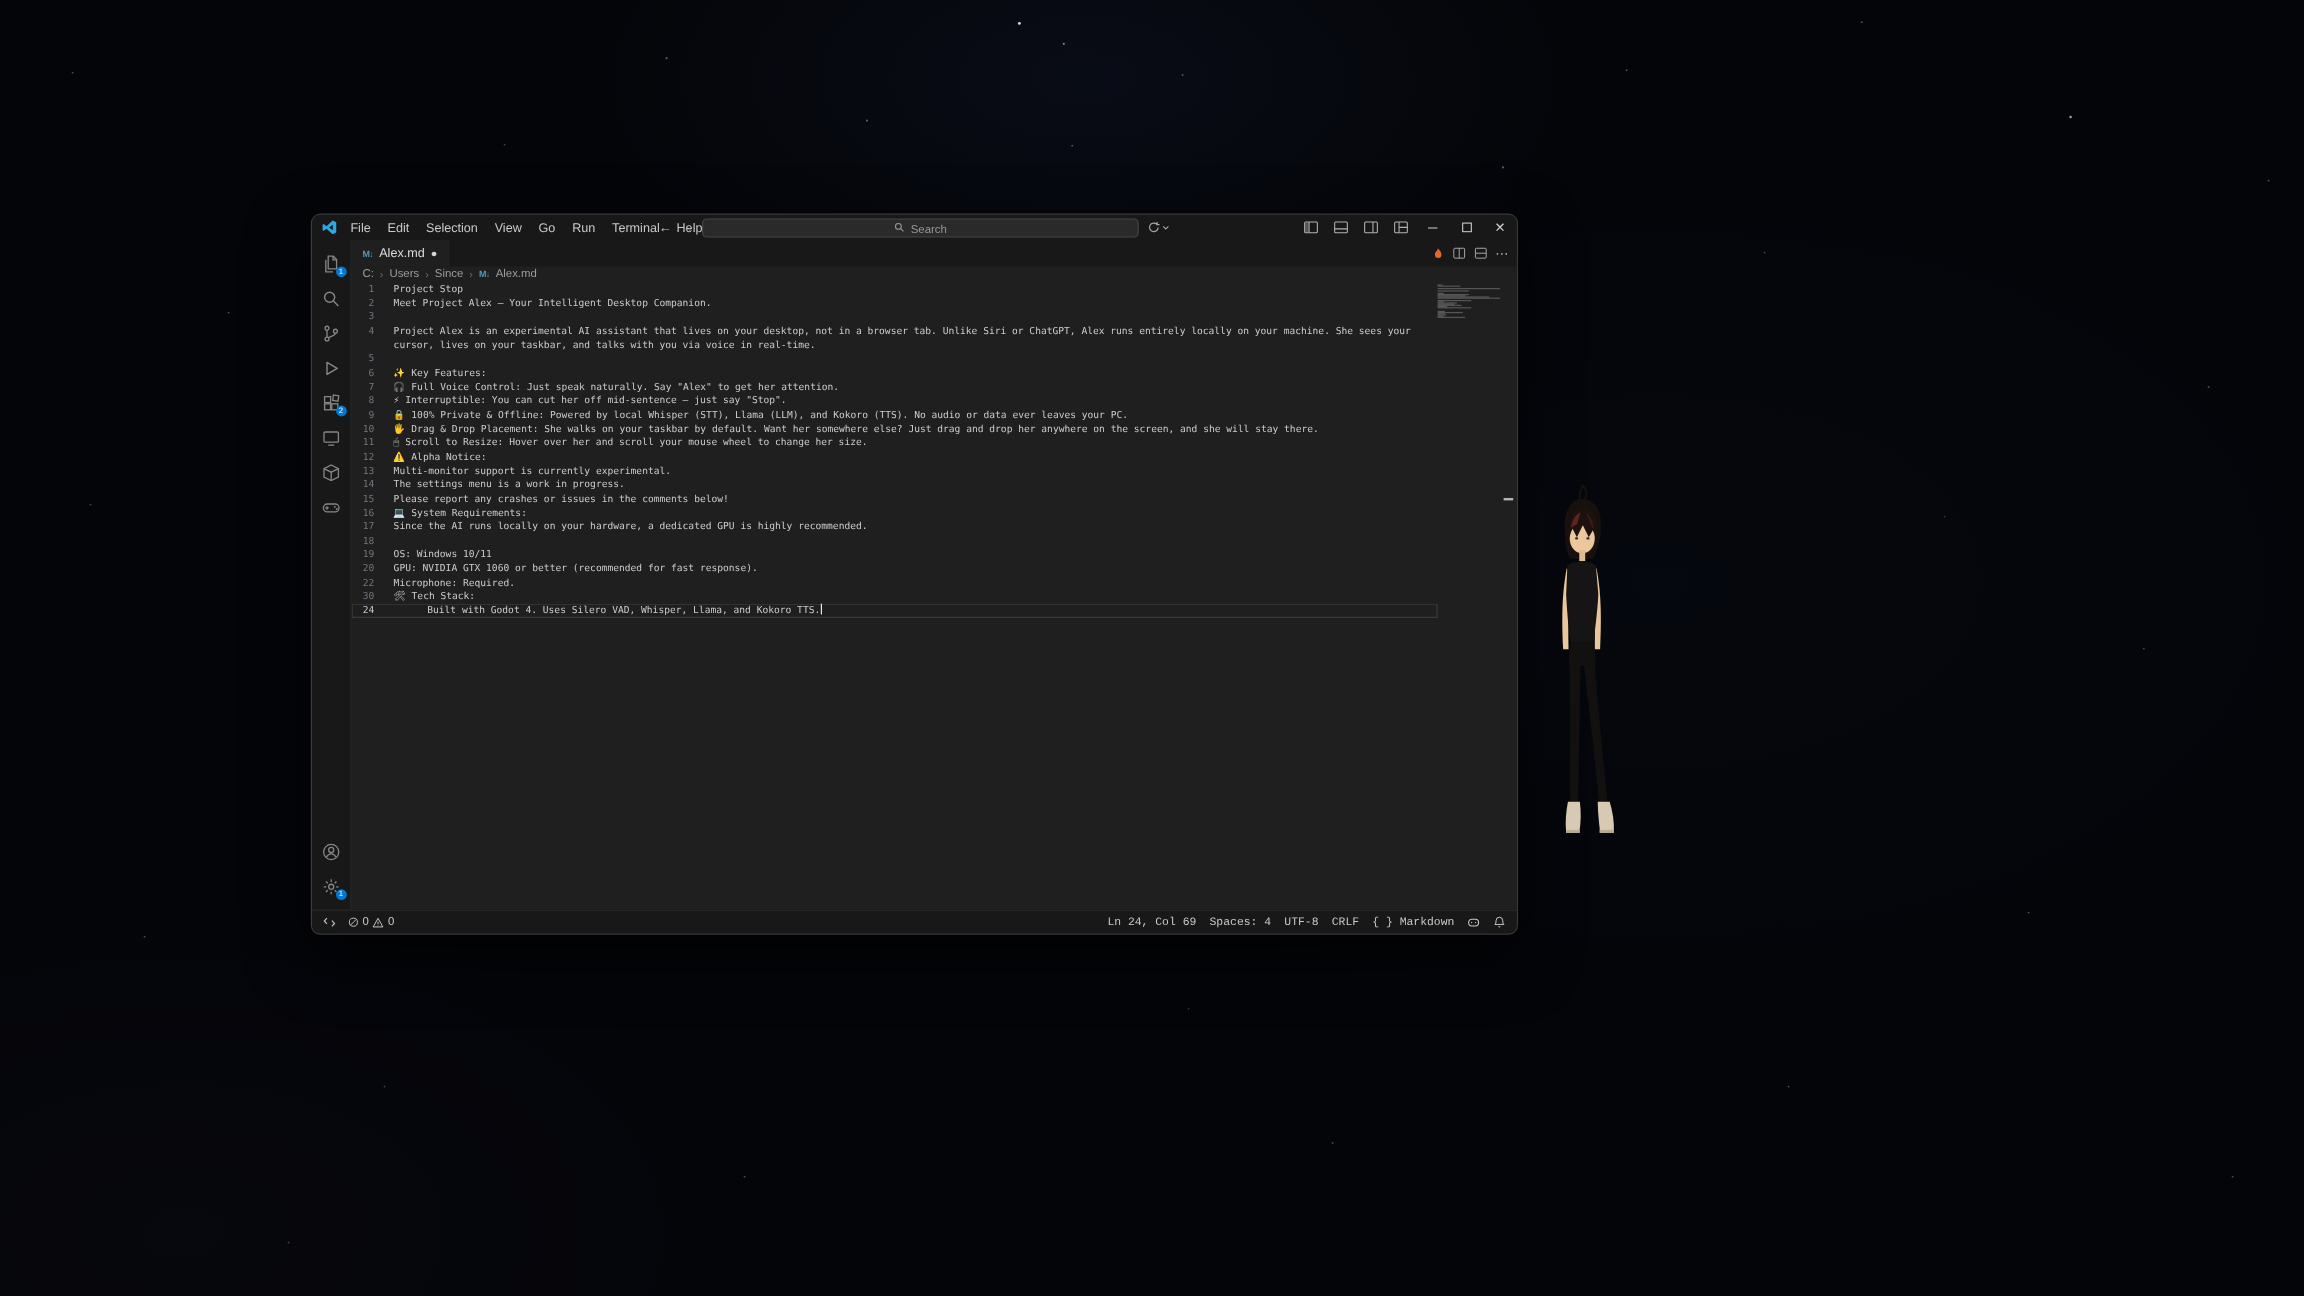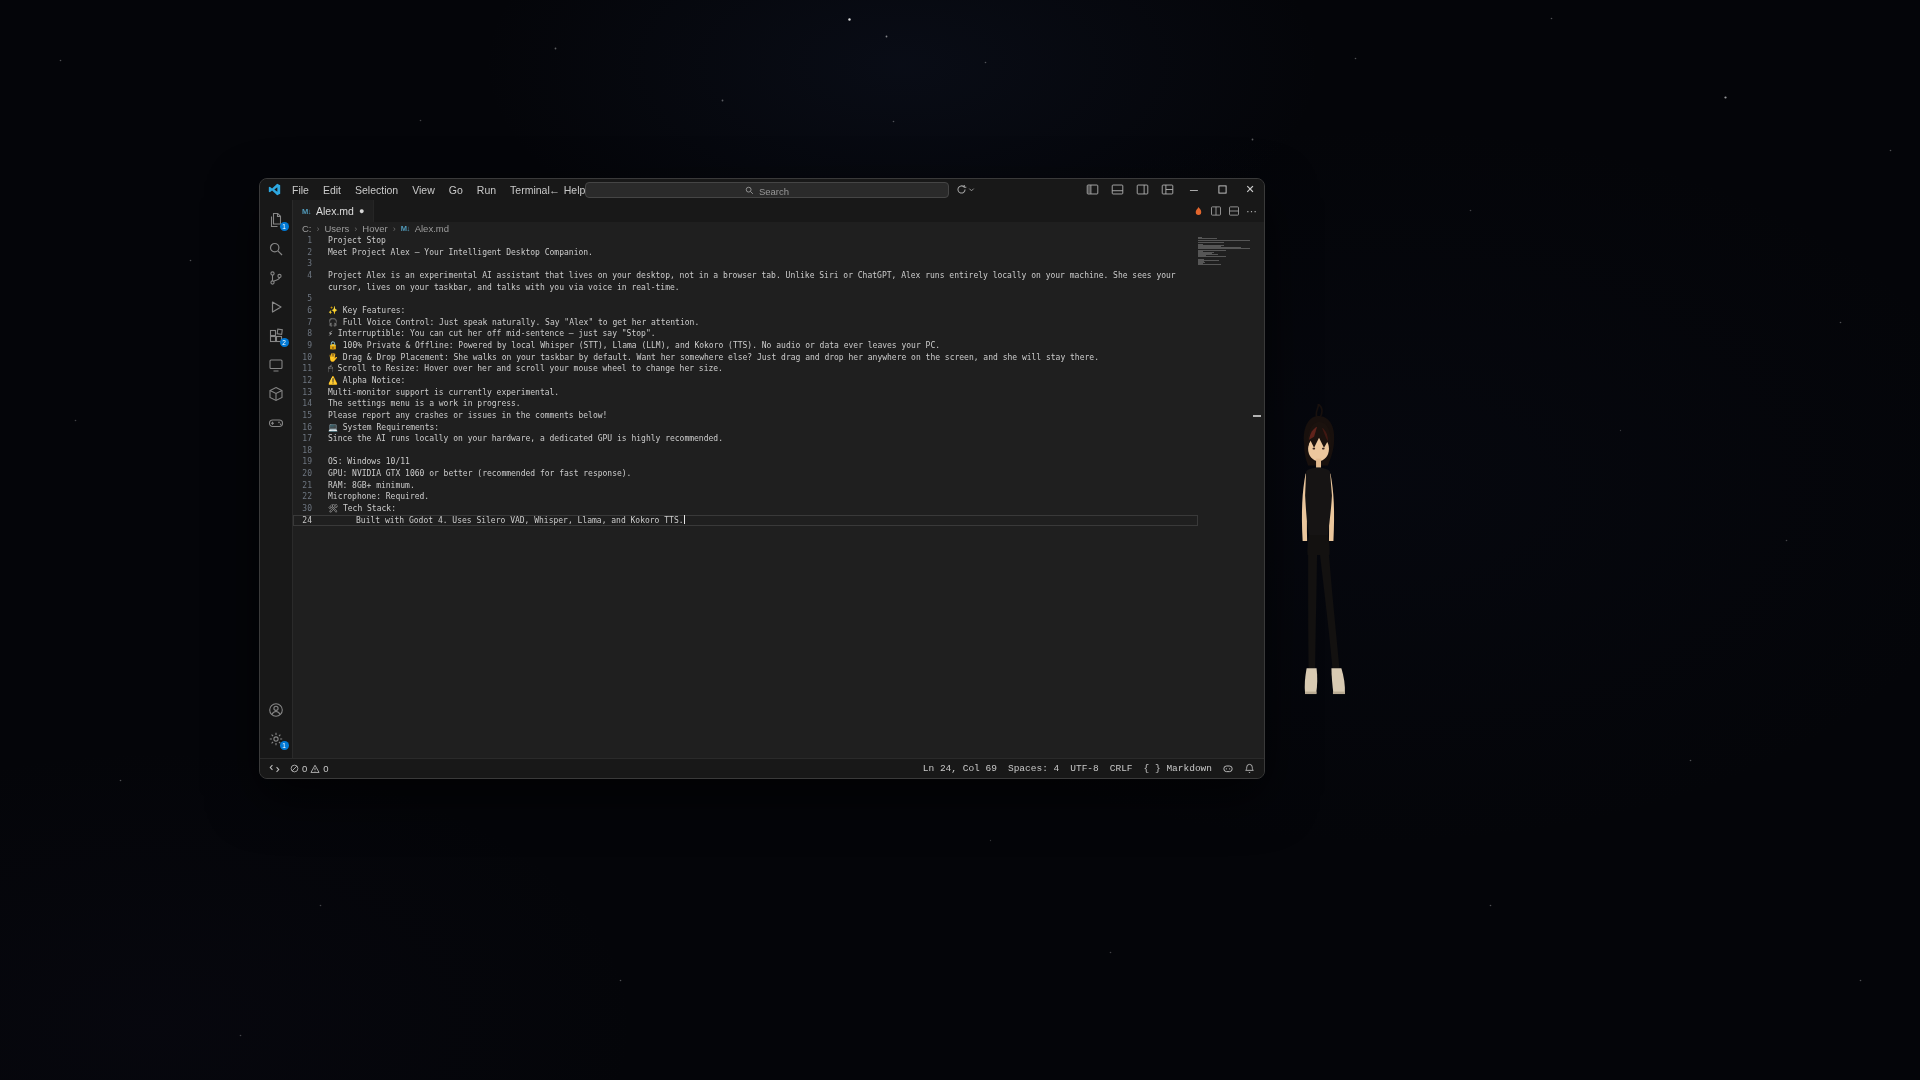--- a/index.html
+++ b/index.html
@@ -277,21 +277,21 @@
           </span>
           <span class="ta-icon">⋯</span>
         </div>
       </div>
 
       <div class="breadcrumb">
           <span>C:</span>
           <span class="bc-sep">›</span>
           <span>Users</span>
           <span class="bc-sep">›</span>
-          <span>Hover</span>
+          <span>Since</span>
           <span class="bc-sep">›</span>
           <span class="md-ic">M↓</span>
           <span>Alex.md</span>
         </div>
 
       <div class="editor">
         <div class="lines">
             <div class="row">
               <span class="ln">1</span>
               <span class="code">Project Stop</span>
@@ -364,24 +364,20 @@
               <span class="ln">18</span>
               <span class="code"></span>
             </div>
             <div class="row">
               <span class="ln">19</span>
               <span class="code">OS: Windows 10/11</span>
             </div>
             <div class="row">
               <span class="ln">20</span>
               <span class="code">GPU: NVIDIA GTX 1060 or better (recommended for fast response).</span>
-            </div>
-            <div class="row">
-              <span class="ln">21</span>
-              <span class="code">RAM: 8GB+ minimum.</span>
             </div>
             <div class="row">
               <span class="ln">22</span>
               <span class="code">Microphone: Required.</span>
             </div>
             <div class="row">
               <span class="ln">30</span>
               <span class="code">🛠 Tech Stack:</span>
             </div>
             <div class="row active">

